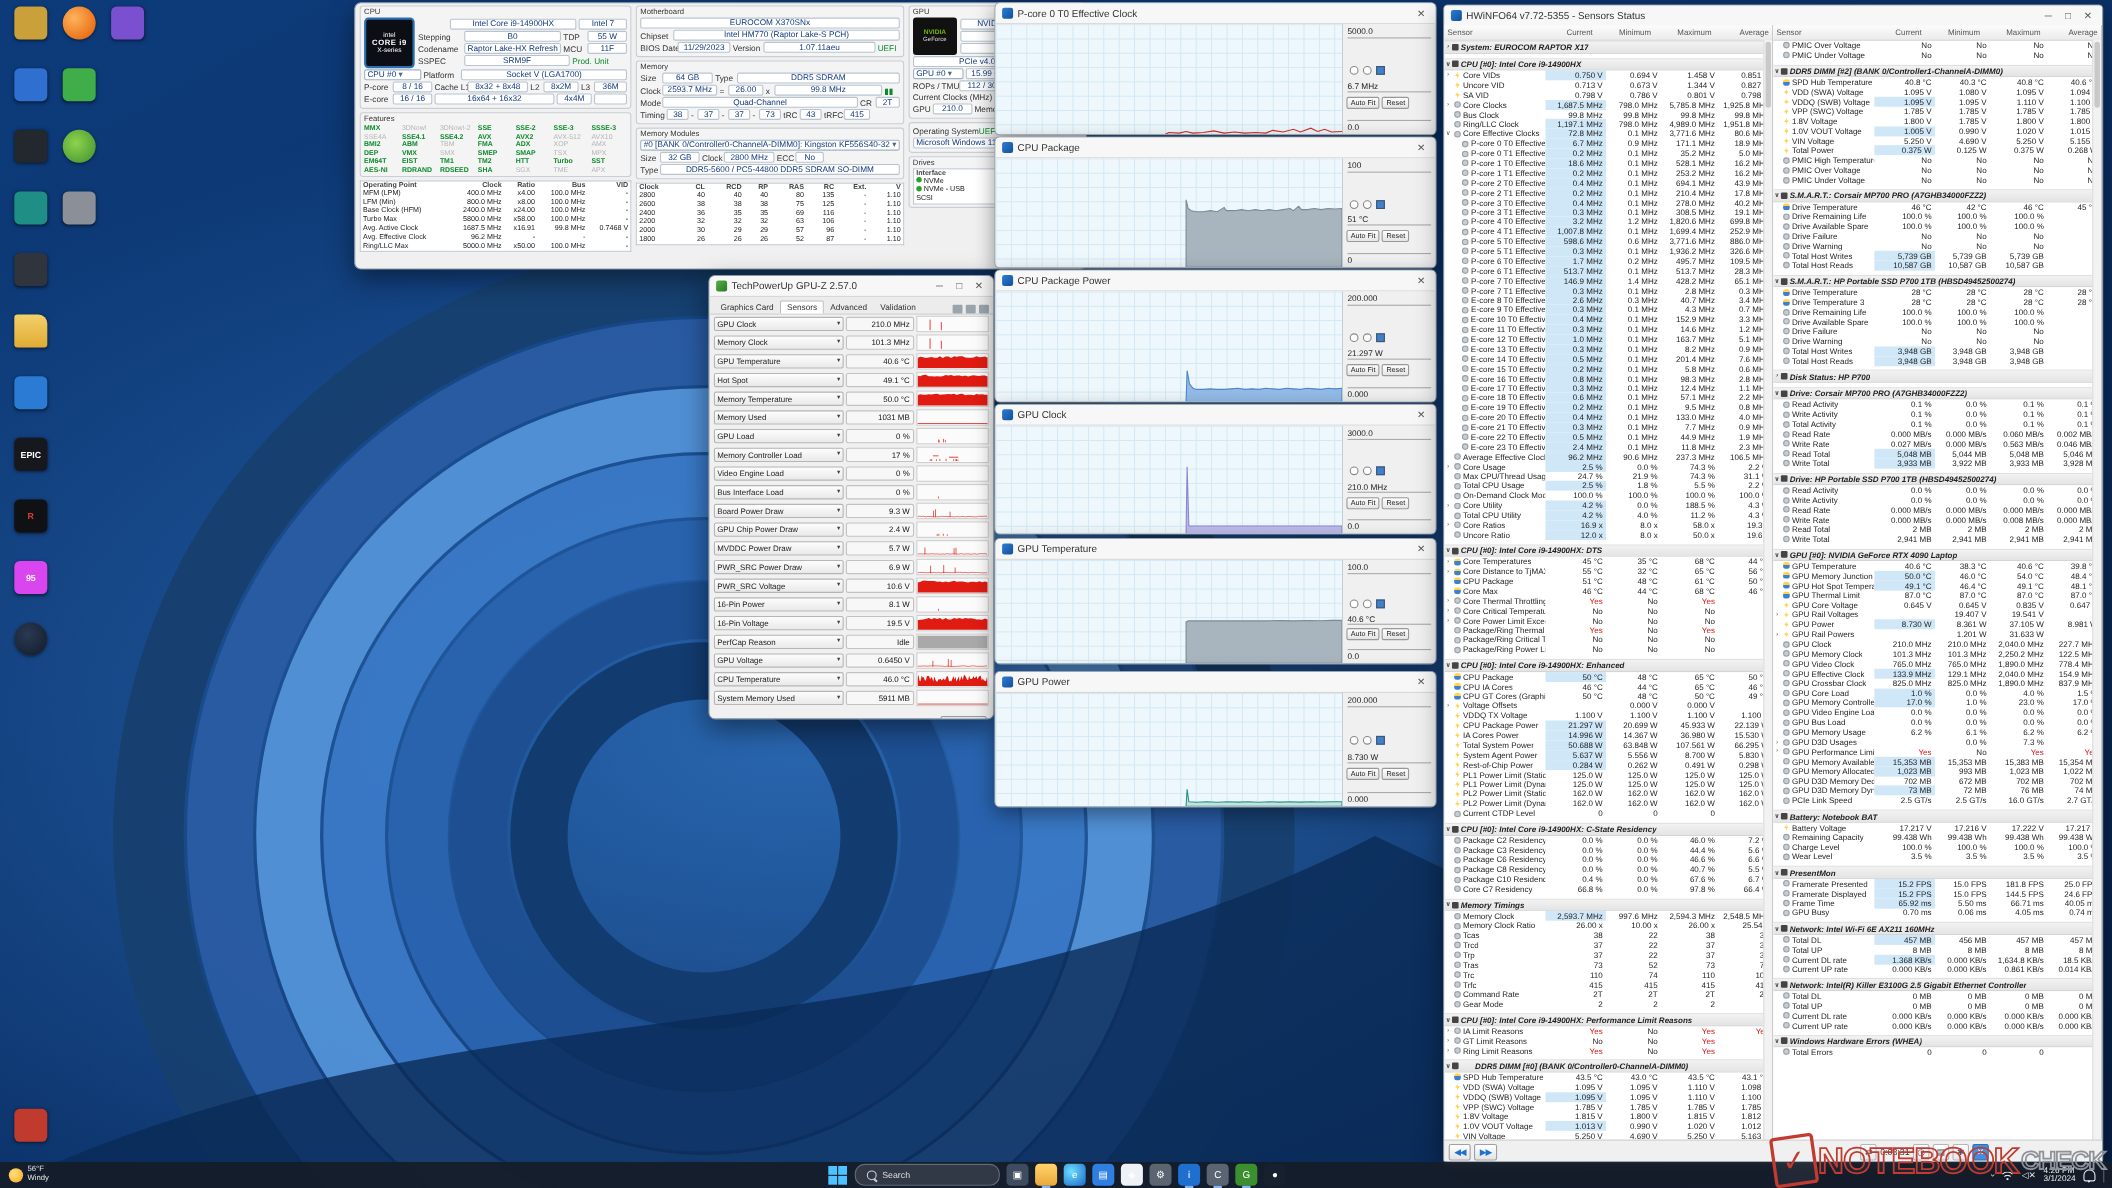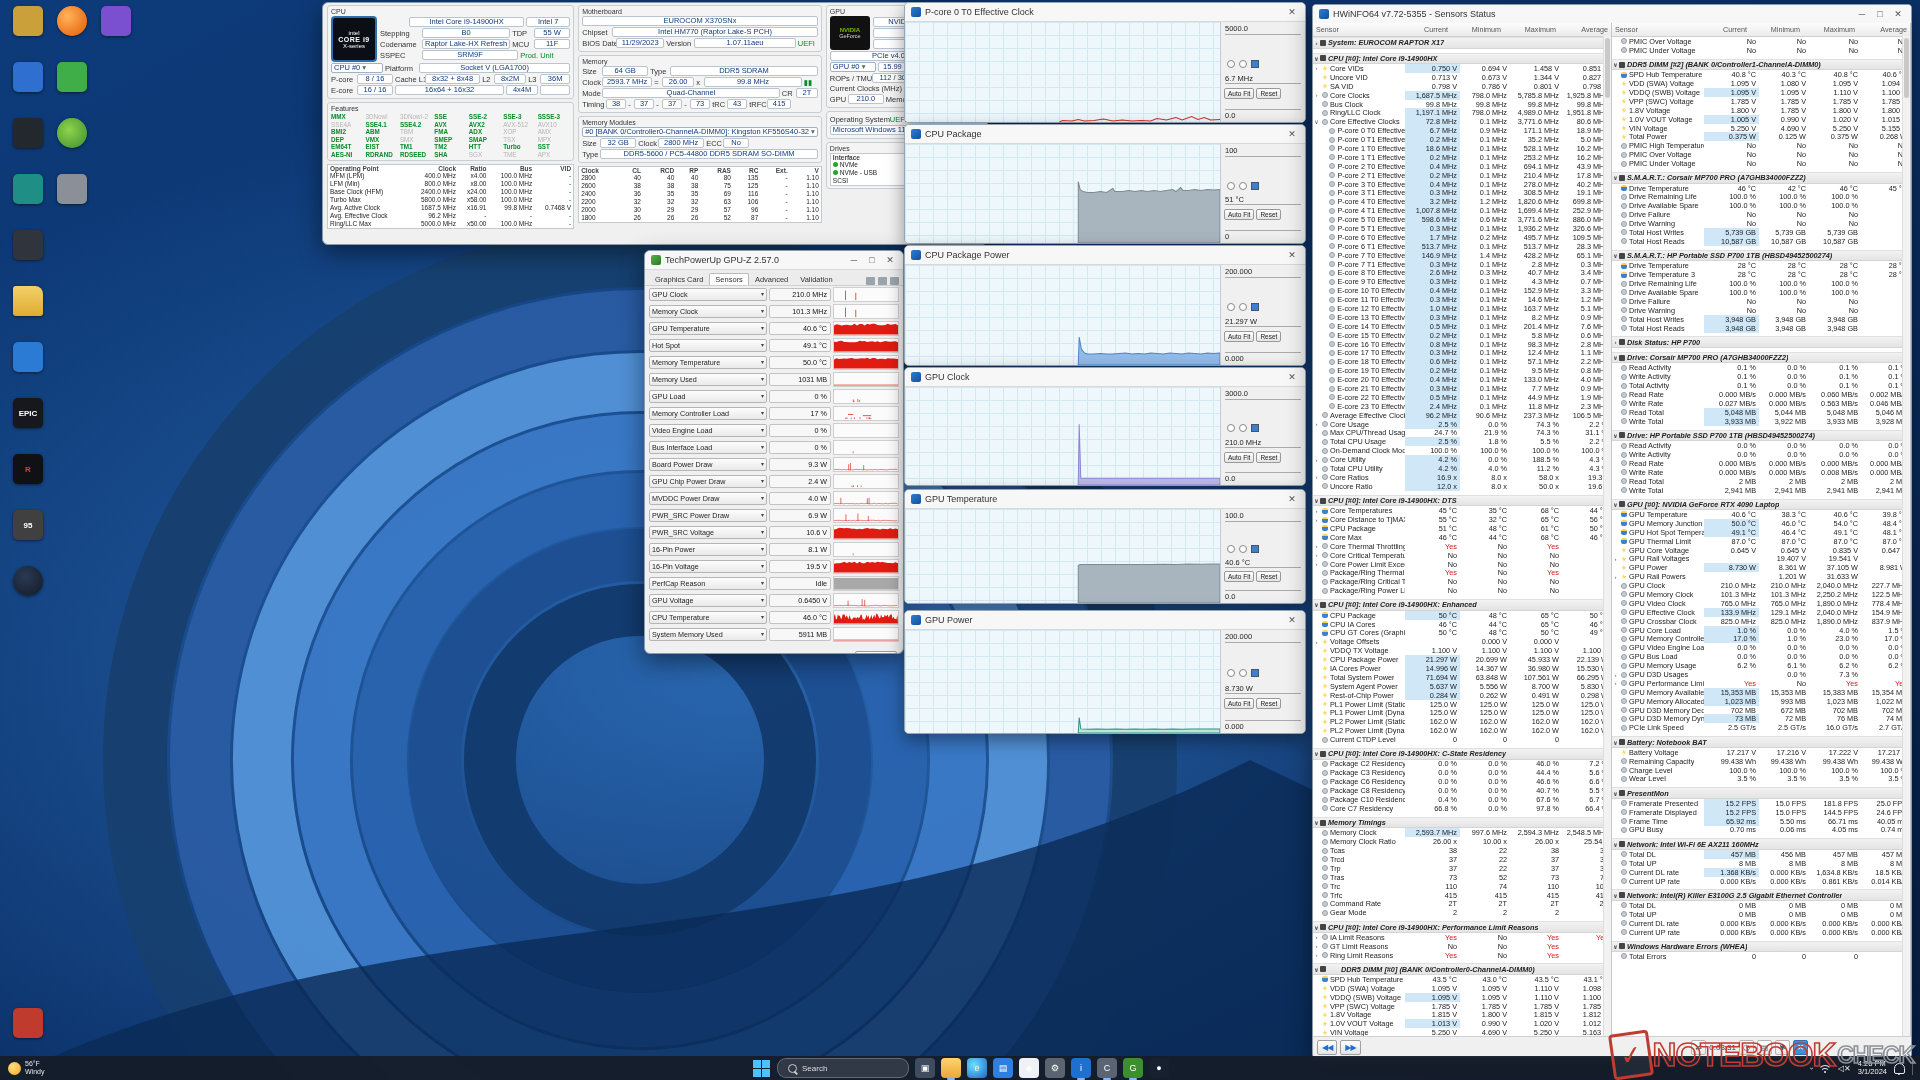--- a/index.html
+++ b/index.html
@@ -234,21 +234,21 @@
       </div>
       <div class="dico" style="left: 6px; top: 398px;">
         <div class="tile" style="background: rgb(22, 24, 29);">EPIC</div>
         <div class="lbl"></div>
       </div>
       <div class="dico" style="left: 6px; top: 454px;">
         <div class="tile" style="background: rgb(16, 17, 20); color: rgb(224, 60, 50);">R</div>
         <div class="lbl"></div>
       </div>
       <div class="dico" style="left: 6px; top: 510px;">
-        <div class="tile" style="background: #404040;">95</div>
+        <div class="tile" style="background: #d946ef;">95</div>
         <div class="lbl"></div>
       </div>
       <div class="dico" style="left: 6px; top: 566px;">
         <div class="tile" style="background: radial-gradient(circle at 40% 35%, rgb(42, 58, 82), rgb(18, 26, 40)); border-radius: 50%;"></div>
         <div class="lbl"></div>
       </div>
       <div class="dico" style="left: 6px; top: 1008px;">
         <div class="tile" style="background: rgb(192, 59, 46);"></div>
         <div class="lbl"></div>
       </div>
@@ -817,21 +817,21 @@
               <path d="M42.51067018508911,28 L42.51067018508911,24.647313117980957" stroke="#e01b12" stroke-width="1.2"></path>
               <path d="M30.412216663360596,28 L30.412216663360596,23.7247896194458" stroke="#e01b12" stroke-width="1.2"></path>
               <path d="M28.142956256866455,28 L28.142956256866455,24.293416142463684" stroke="#e01b12" stroke-width="1.2"></path>
             </svg>
           </span>
         </div>
         <div class="zrow">
           <span class="zsel">
             <i>MVDDC Power Draw</i>
           </span>
-          <span class="zval">4.0 W</span>
+          <span class="zval">5.7 W</span>
           <span class="zgr">
             <svg viewBox="0 0 100 30" preserveAspectRatio="none">
               <path d="M0,27 L3,26.501671254634857 L6,26.467850387096405 L9,27.04004281759262 L12,26.166219890117645 L15,27.26705501973629 L18,26.532780408859253 L21,26.413527250289917 L24,26.9178626537323 L27,26.709757566452026 L30,26.83392024040222 L33,27.39792513847351 L36,26.67426371574402 L39,27.47387957572937 L42,26.11150050163269 L45,26.876829907298088 L48,26.97538548707962 L51,26.244120180606842 L54,26.91181217133999 L57,27.150238156318665 L60,26.878347992897034 L63,26.07703697681427 L66,27.343267127871513 L69,26.713587939739227 L72,26.650387227535248 L75,27.238438308238983 L78,27.133735597133636 L81,26.23615473508835 L84,27.34893749654293 L87,26.48726725578308 L90,26.145952939987183 L93,26.328434750437737 L96,26.095821291208267 L99,27.143915966153145" fill="none" stroke="#e01b12" stroke-width="1"></path>
               <path d="M52.126625180244446,28 L52.126625180244446,14.625590324401855" stroke="#e01b12" stroke-width="1.2"></path>
               <path d="M10.701172947883606,28 L10.701172947883606,13.254031389951706" stroke="#e01b12" stroke-width="1.2"></path>
               <path d="M54.82701599597931,28 L54.82701599597931,13.552340507507324" stroke="#e01b12" stroke-width="1.2"></path>
             </svg>
           </span>
         </div>
         <div class="zrow">
@@ -1895,21 +1895,21 @@
             <span class="c2">14.367 W</span>
             <span class="c3">36.980 W</span>
             <span class="c4">15.530 W</span>
           </div>
           <div class="srow">
             <span class="cn">
               <span class="chev"></span>
               <span class="ic v"></span>
               <span style="overflow:hidden;white-space:nowrap">Total System Power</span>
             </span>
-            <span class="cv hl">71.694 W</span>
+            <span class="cv hl">50.688 W</span>
             <span class="c2">63.848 W</span>
             <span class="c3">107.561 W</span>
             <span class="c4">66.295 W</span>
           </div>
           <div class="srow">
             <span class="cn">
               <span class="chev"></span>
               <span class="ic v"></span>
               <span style="overflow:hidden;white-space:nowrap">System Agent Power</span>
             </span>

